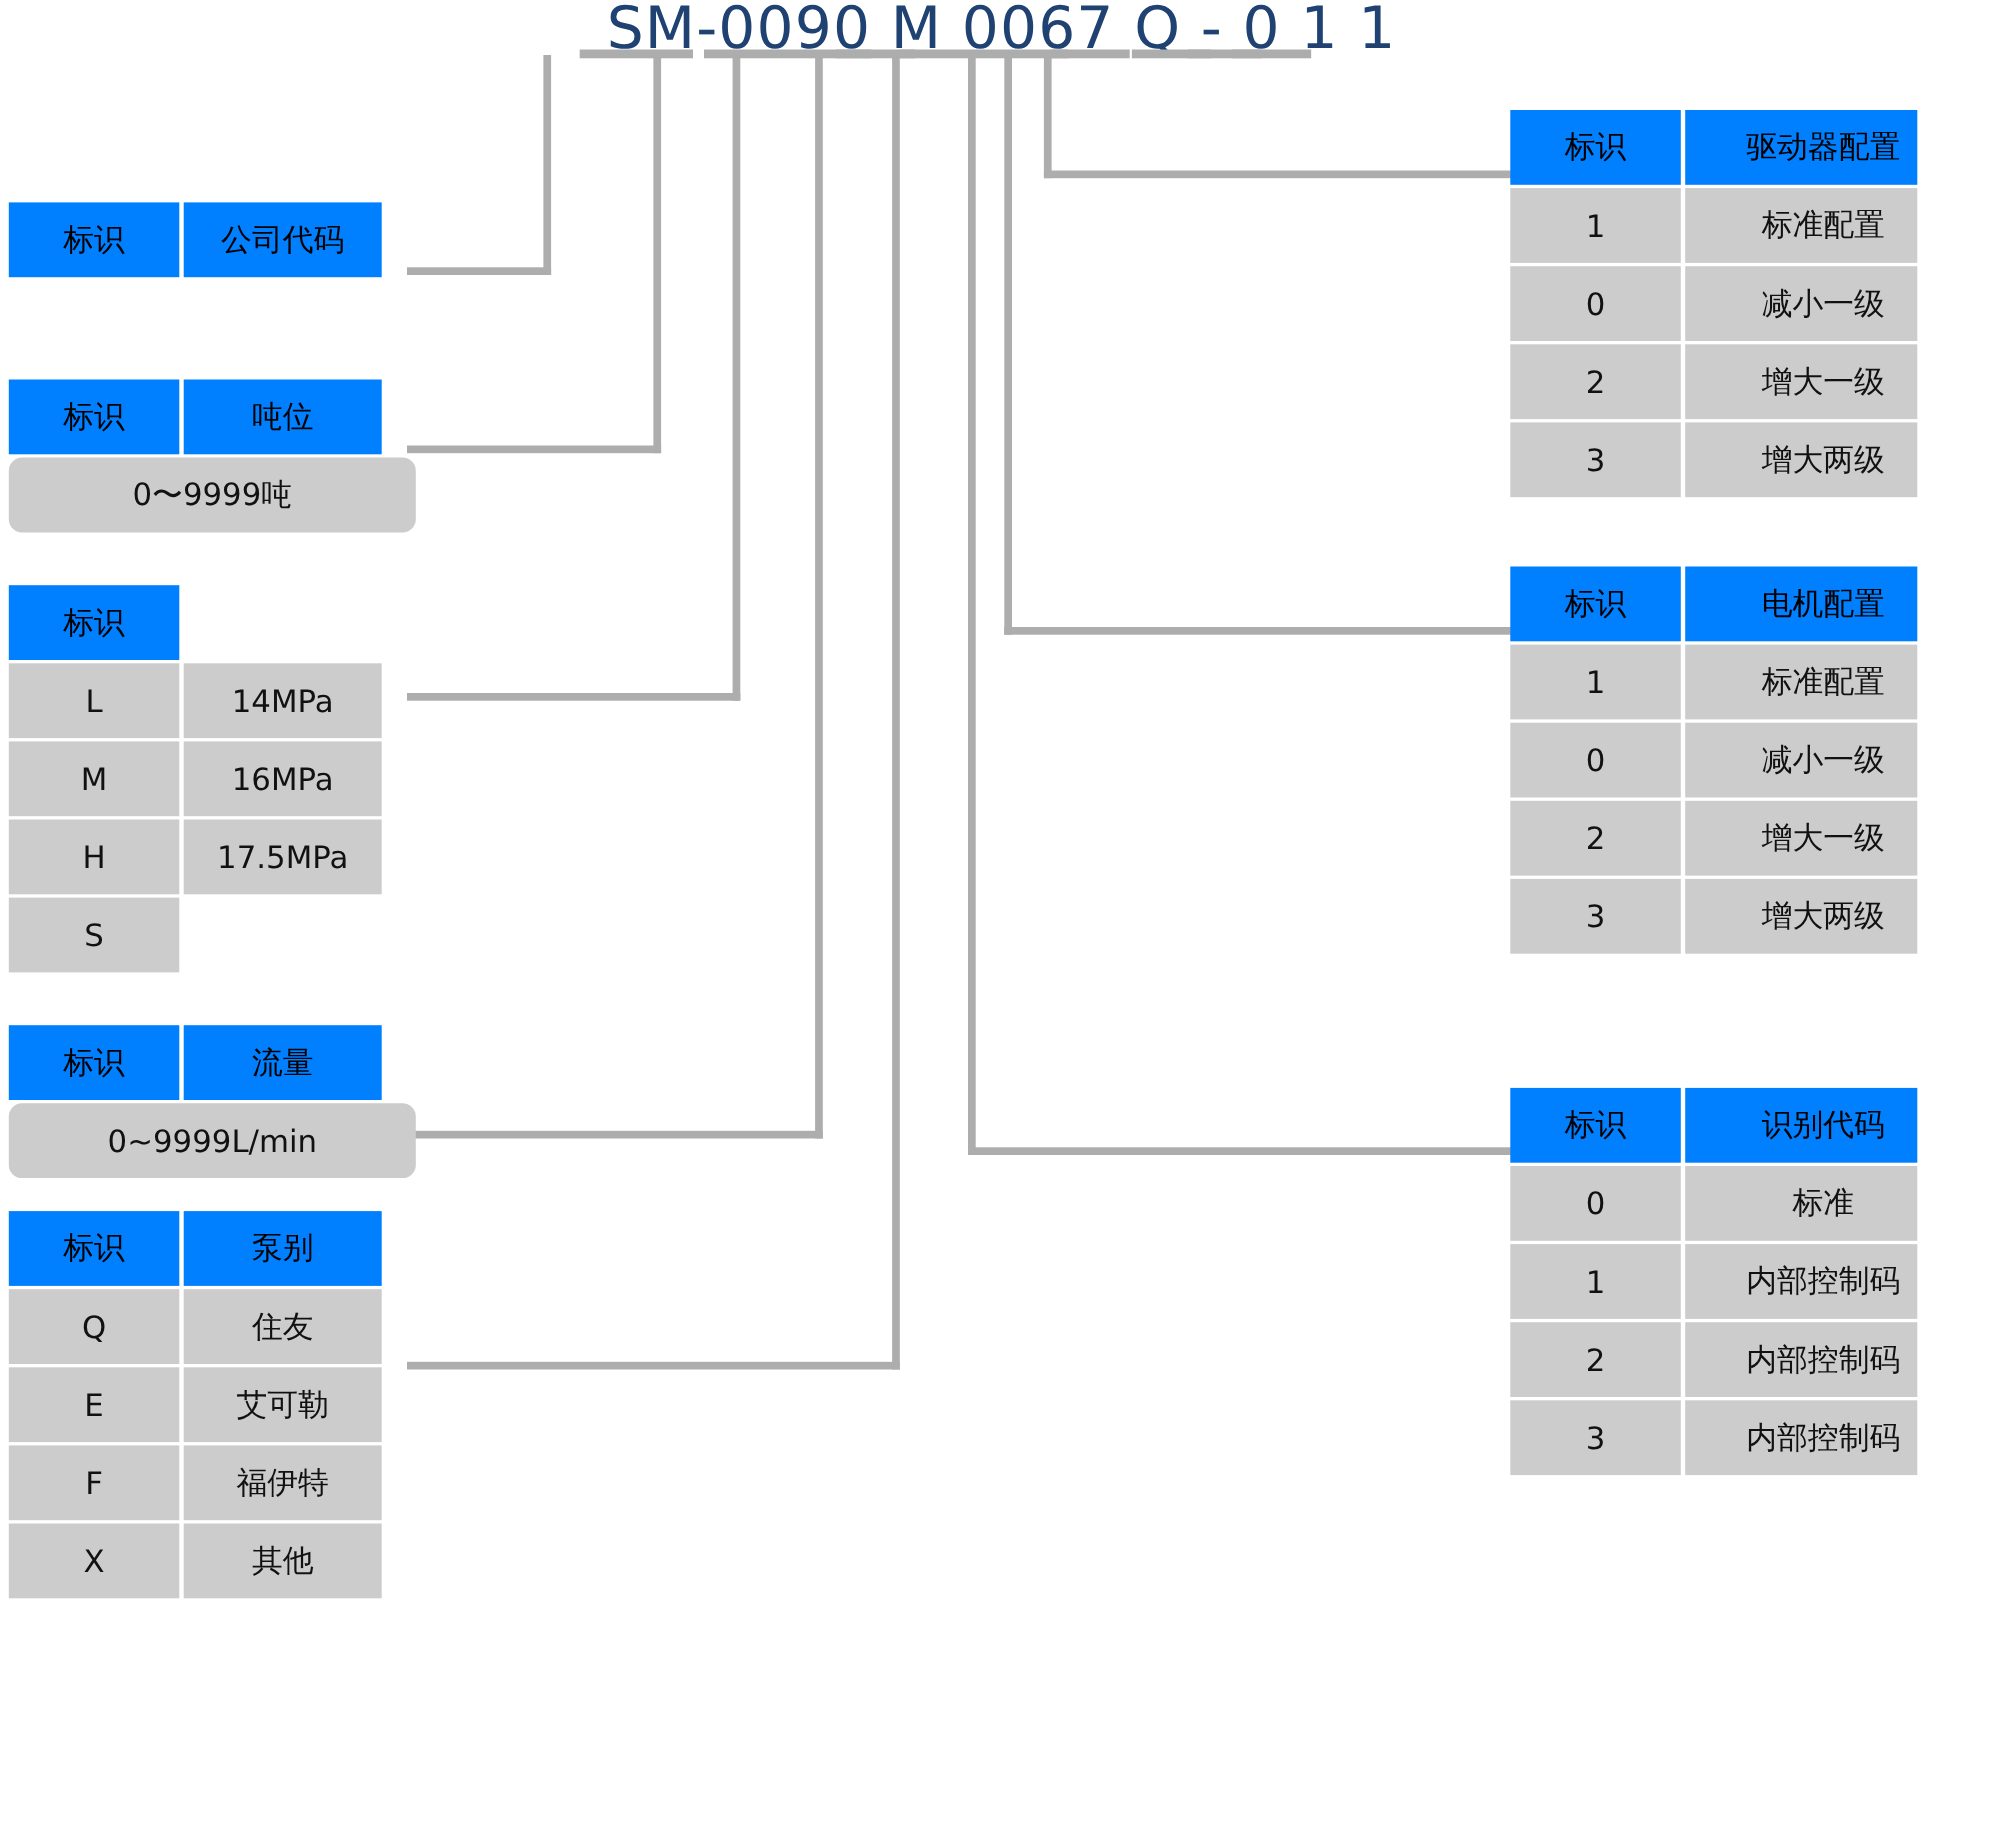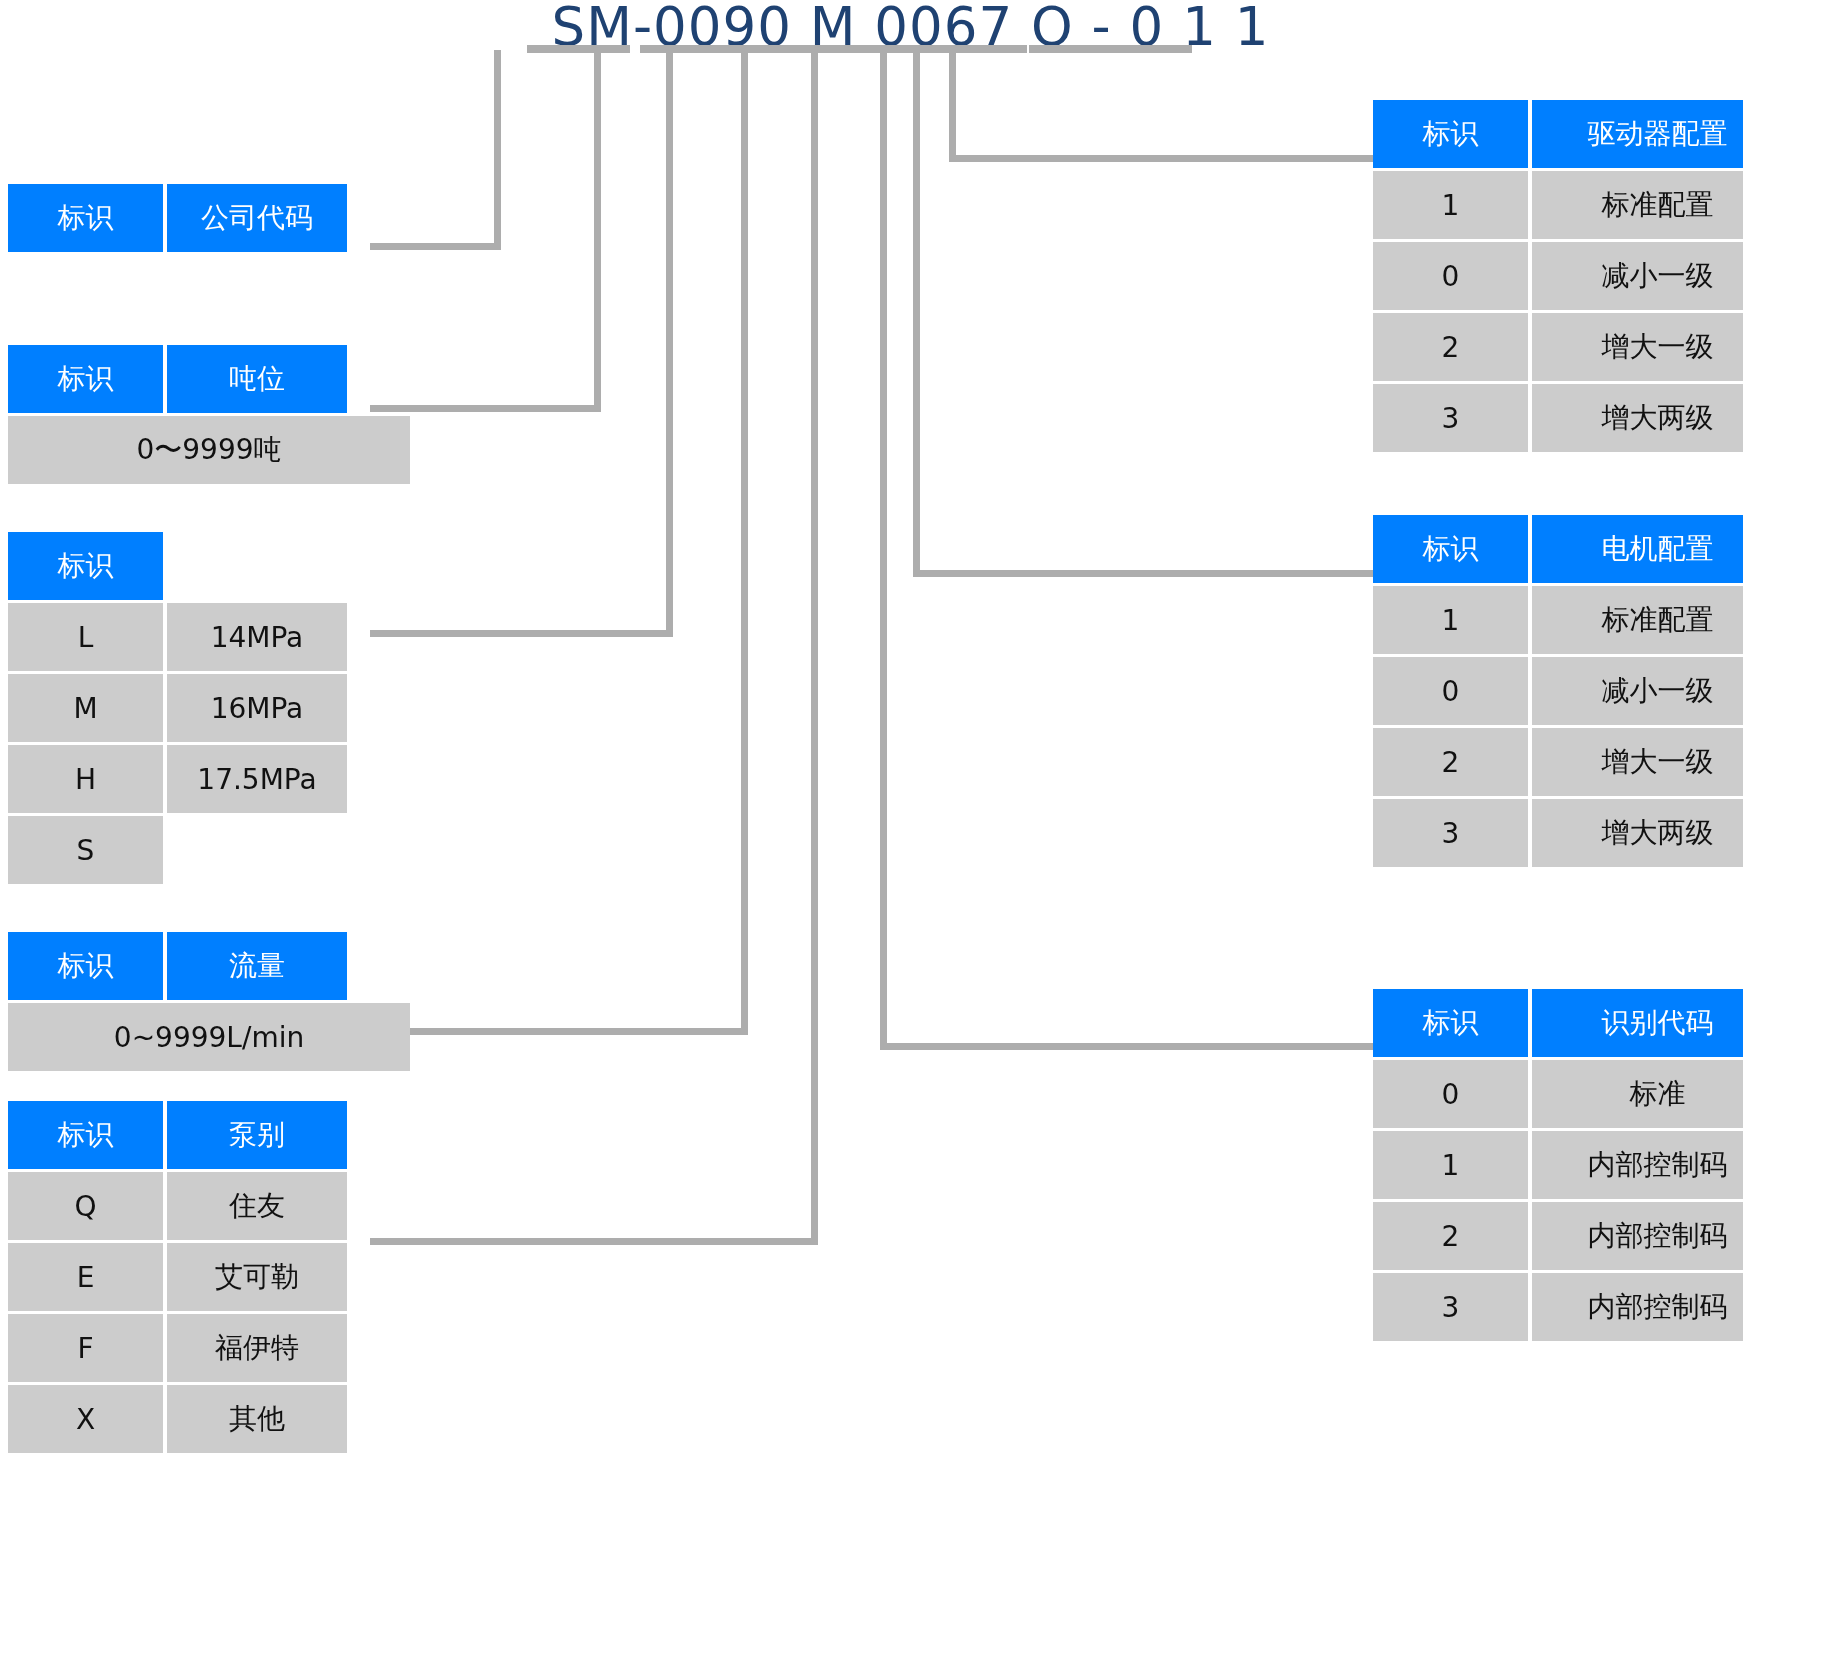--- a/index.html
+++ b/index.html
@@ -49,25 +49,25 @@
     align-items: center;
     justify-content: center;
     font-size: 28px;
     height: 68px;
     margin-right: 4px;
     font-family: "DejaVu Sans", sans-serif;
   }
   .cell:last-child { margin-right: 0; }
   .cell.hd {
     background: #007FFF;
-    color: #ffffff;
+    color: #000000;
   }
   .cell.c1 { width: 155px; }
   .cell.c2 { width: 180px; }
-  .cell.full { width: 402px; }
+  .cell.full { width: 370px; border-radius: 12px; }
 
   
   .rc1 { width: 155px; }
   .rc2 { width: 211px; padding-left: 40px; }
 </style>
 </head>
 <body>
 
 <div id="stage">
 

